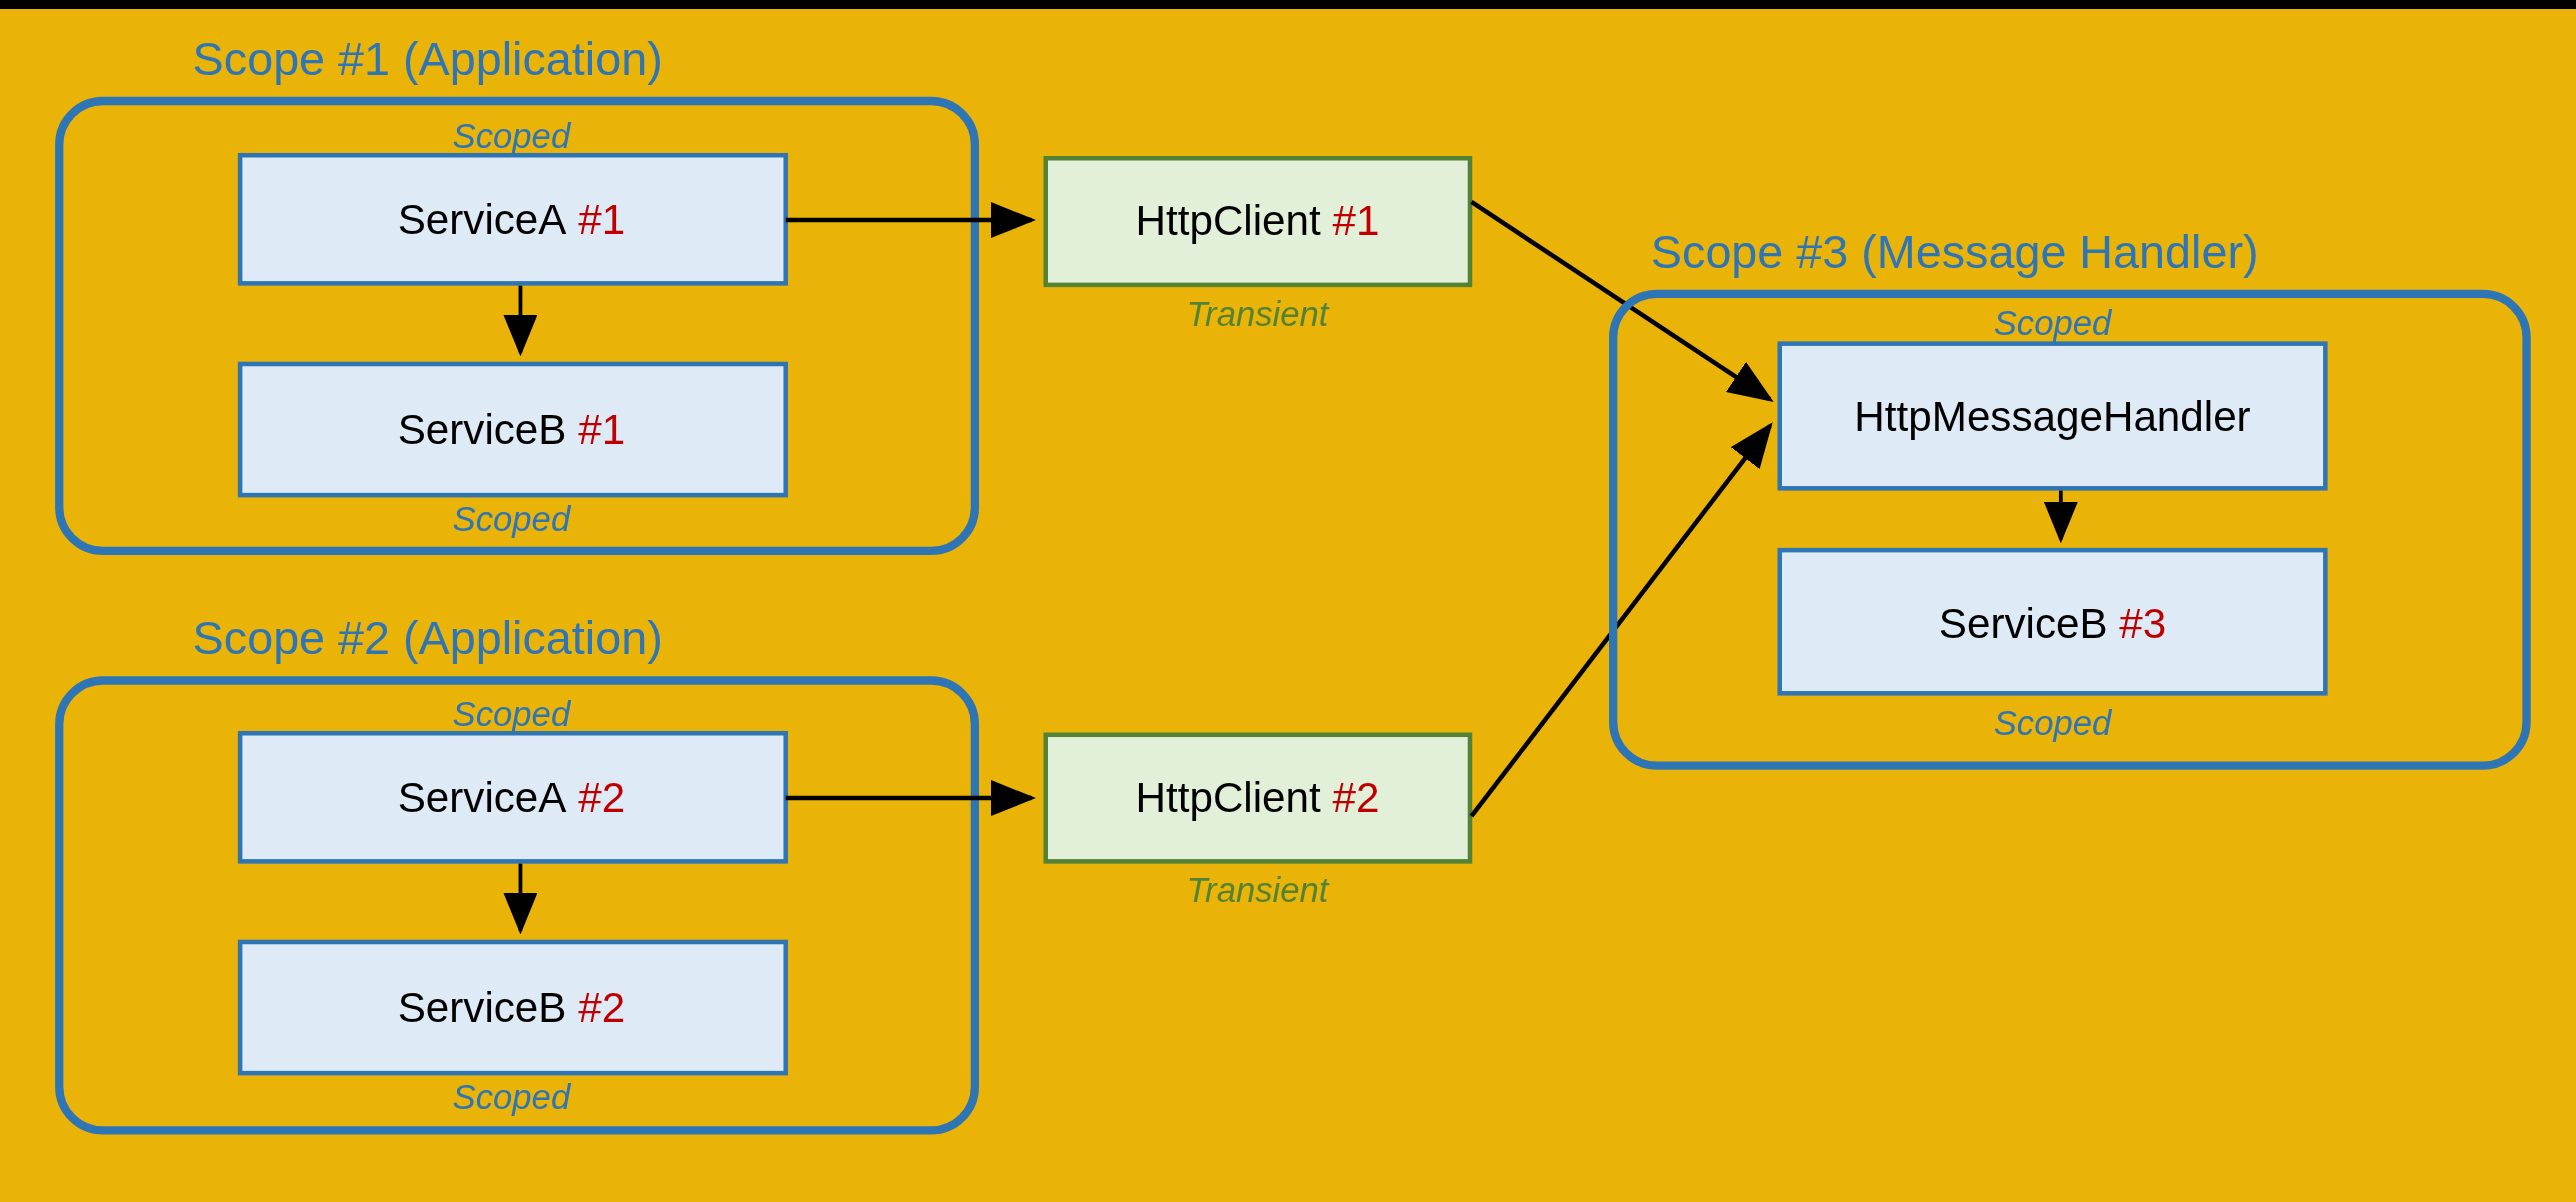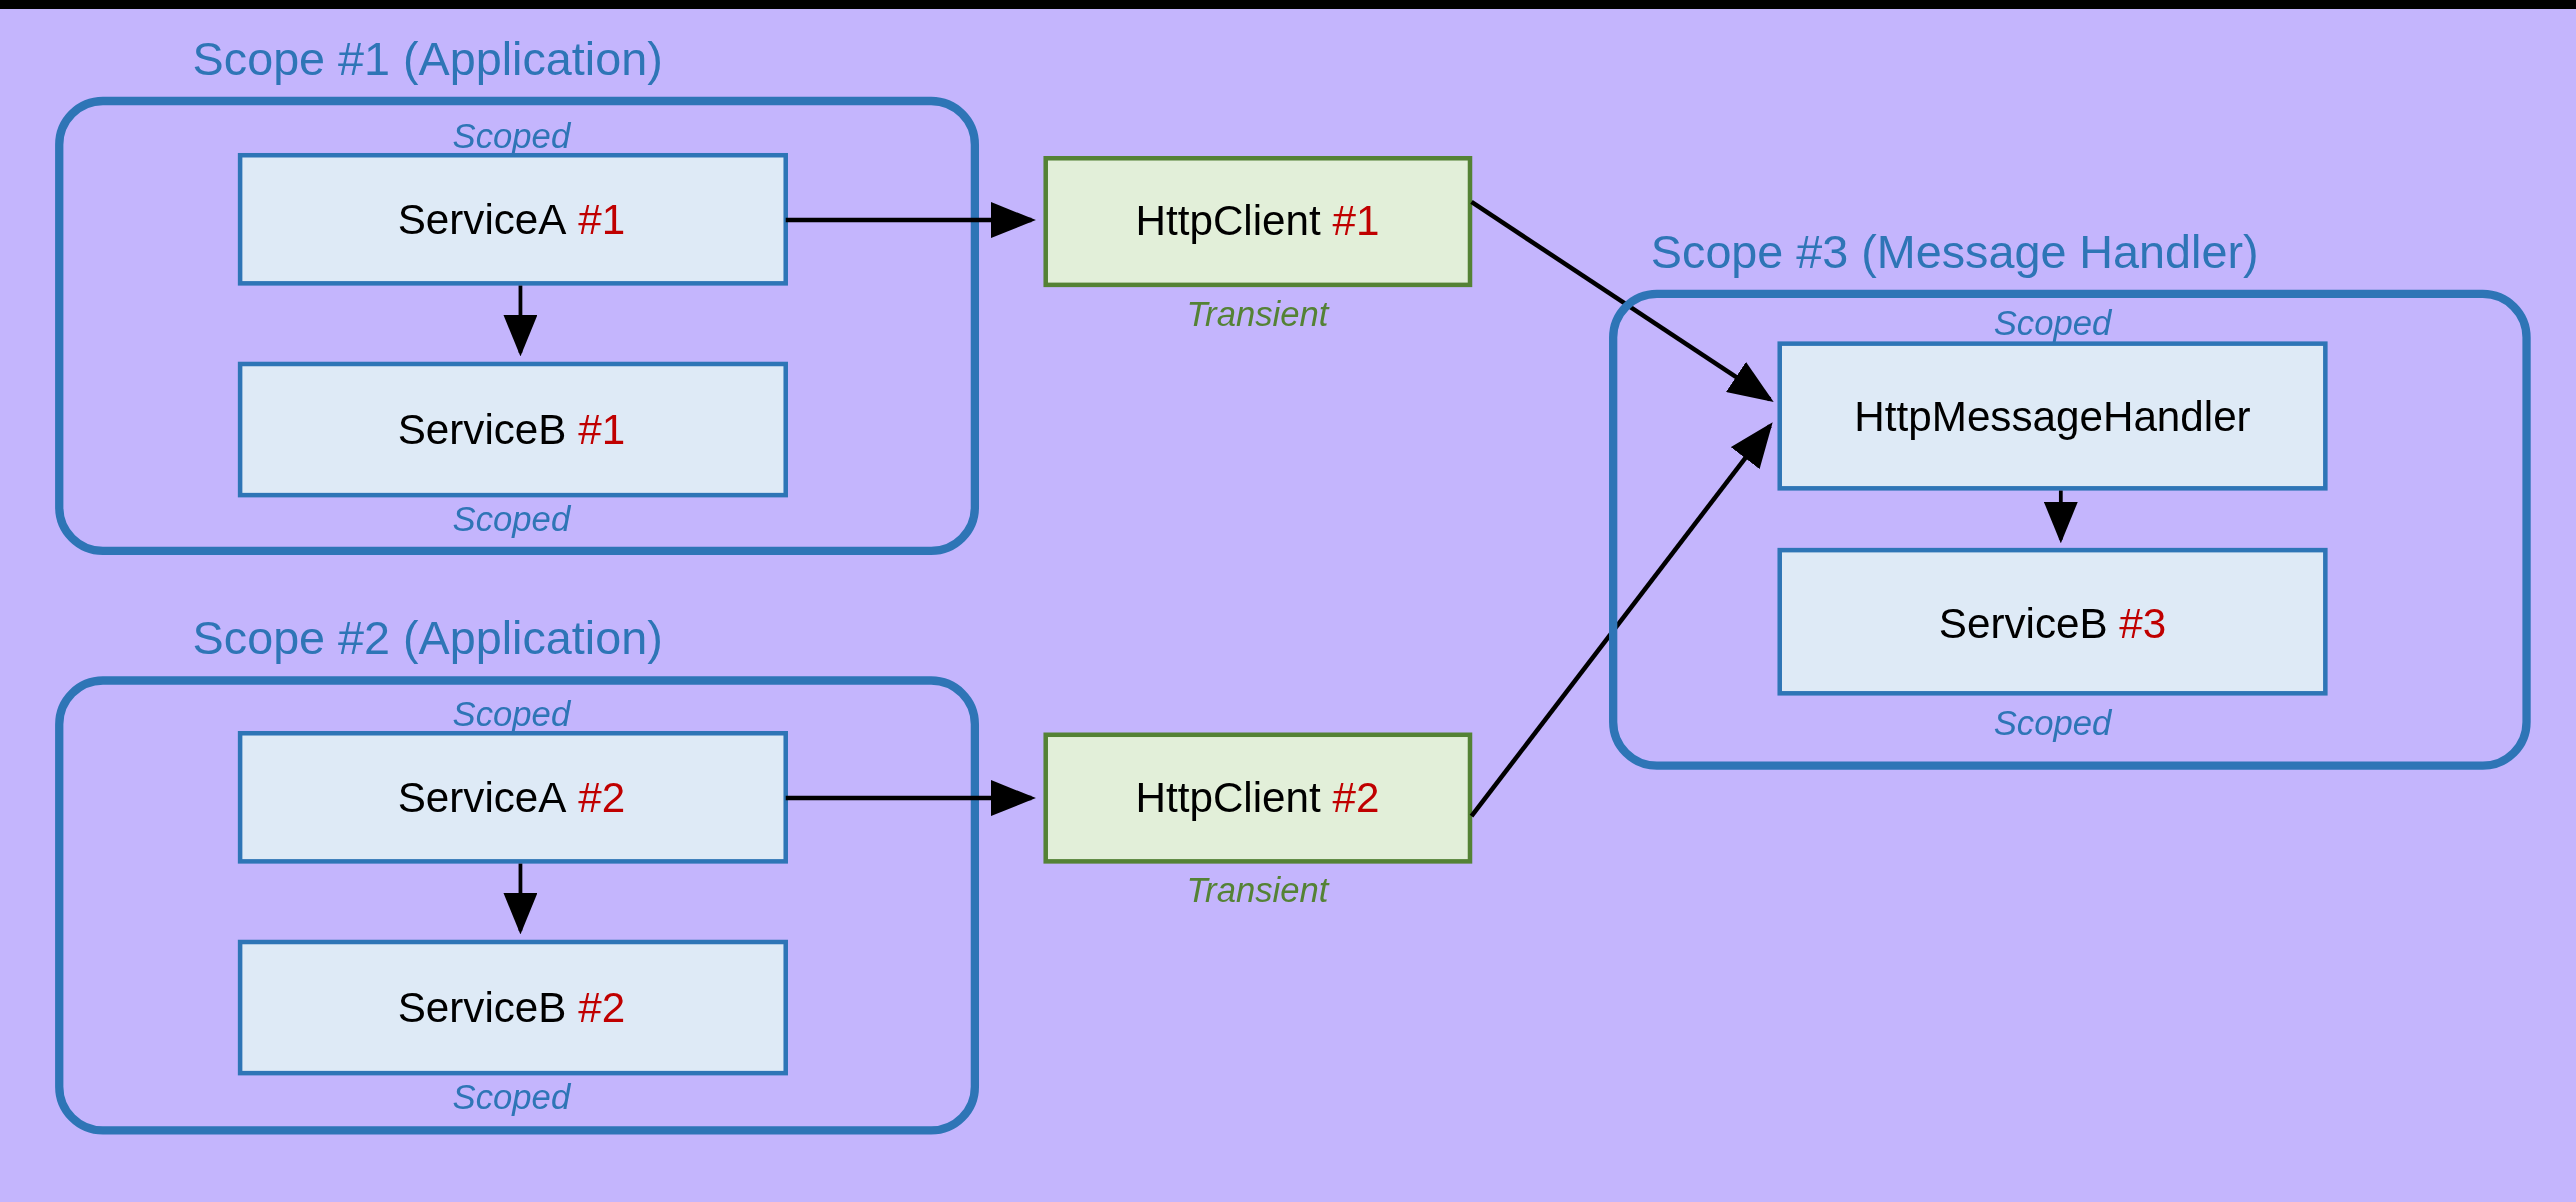--- a/index.html
+++ b/index.html
@@ -10,21 +10,21 @@
   body {
     width: 2576px;
     height: 1202px;
     overflow: hidden;
     font-family: "Liberation Sans", sans-serif;
   }
   #stage {
     position: relative;
     width: 2576px;
     height: 1202px;
-    background: #c4b5fd;
+    background: #eab308;
   }
   .topbar {
     position: absolute;
     left: 0;
     top: 0;
     width: 2576px;
     height: 9px;
     background: #000000;
   }
   svg.diagram {

